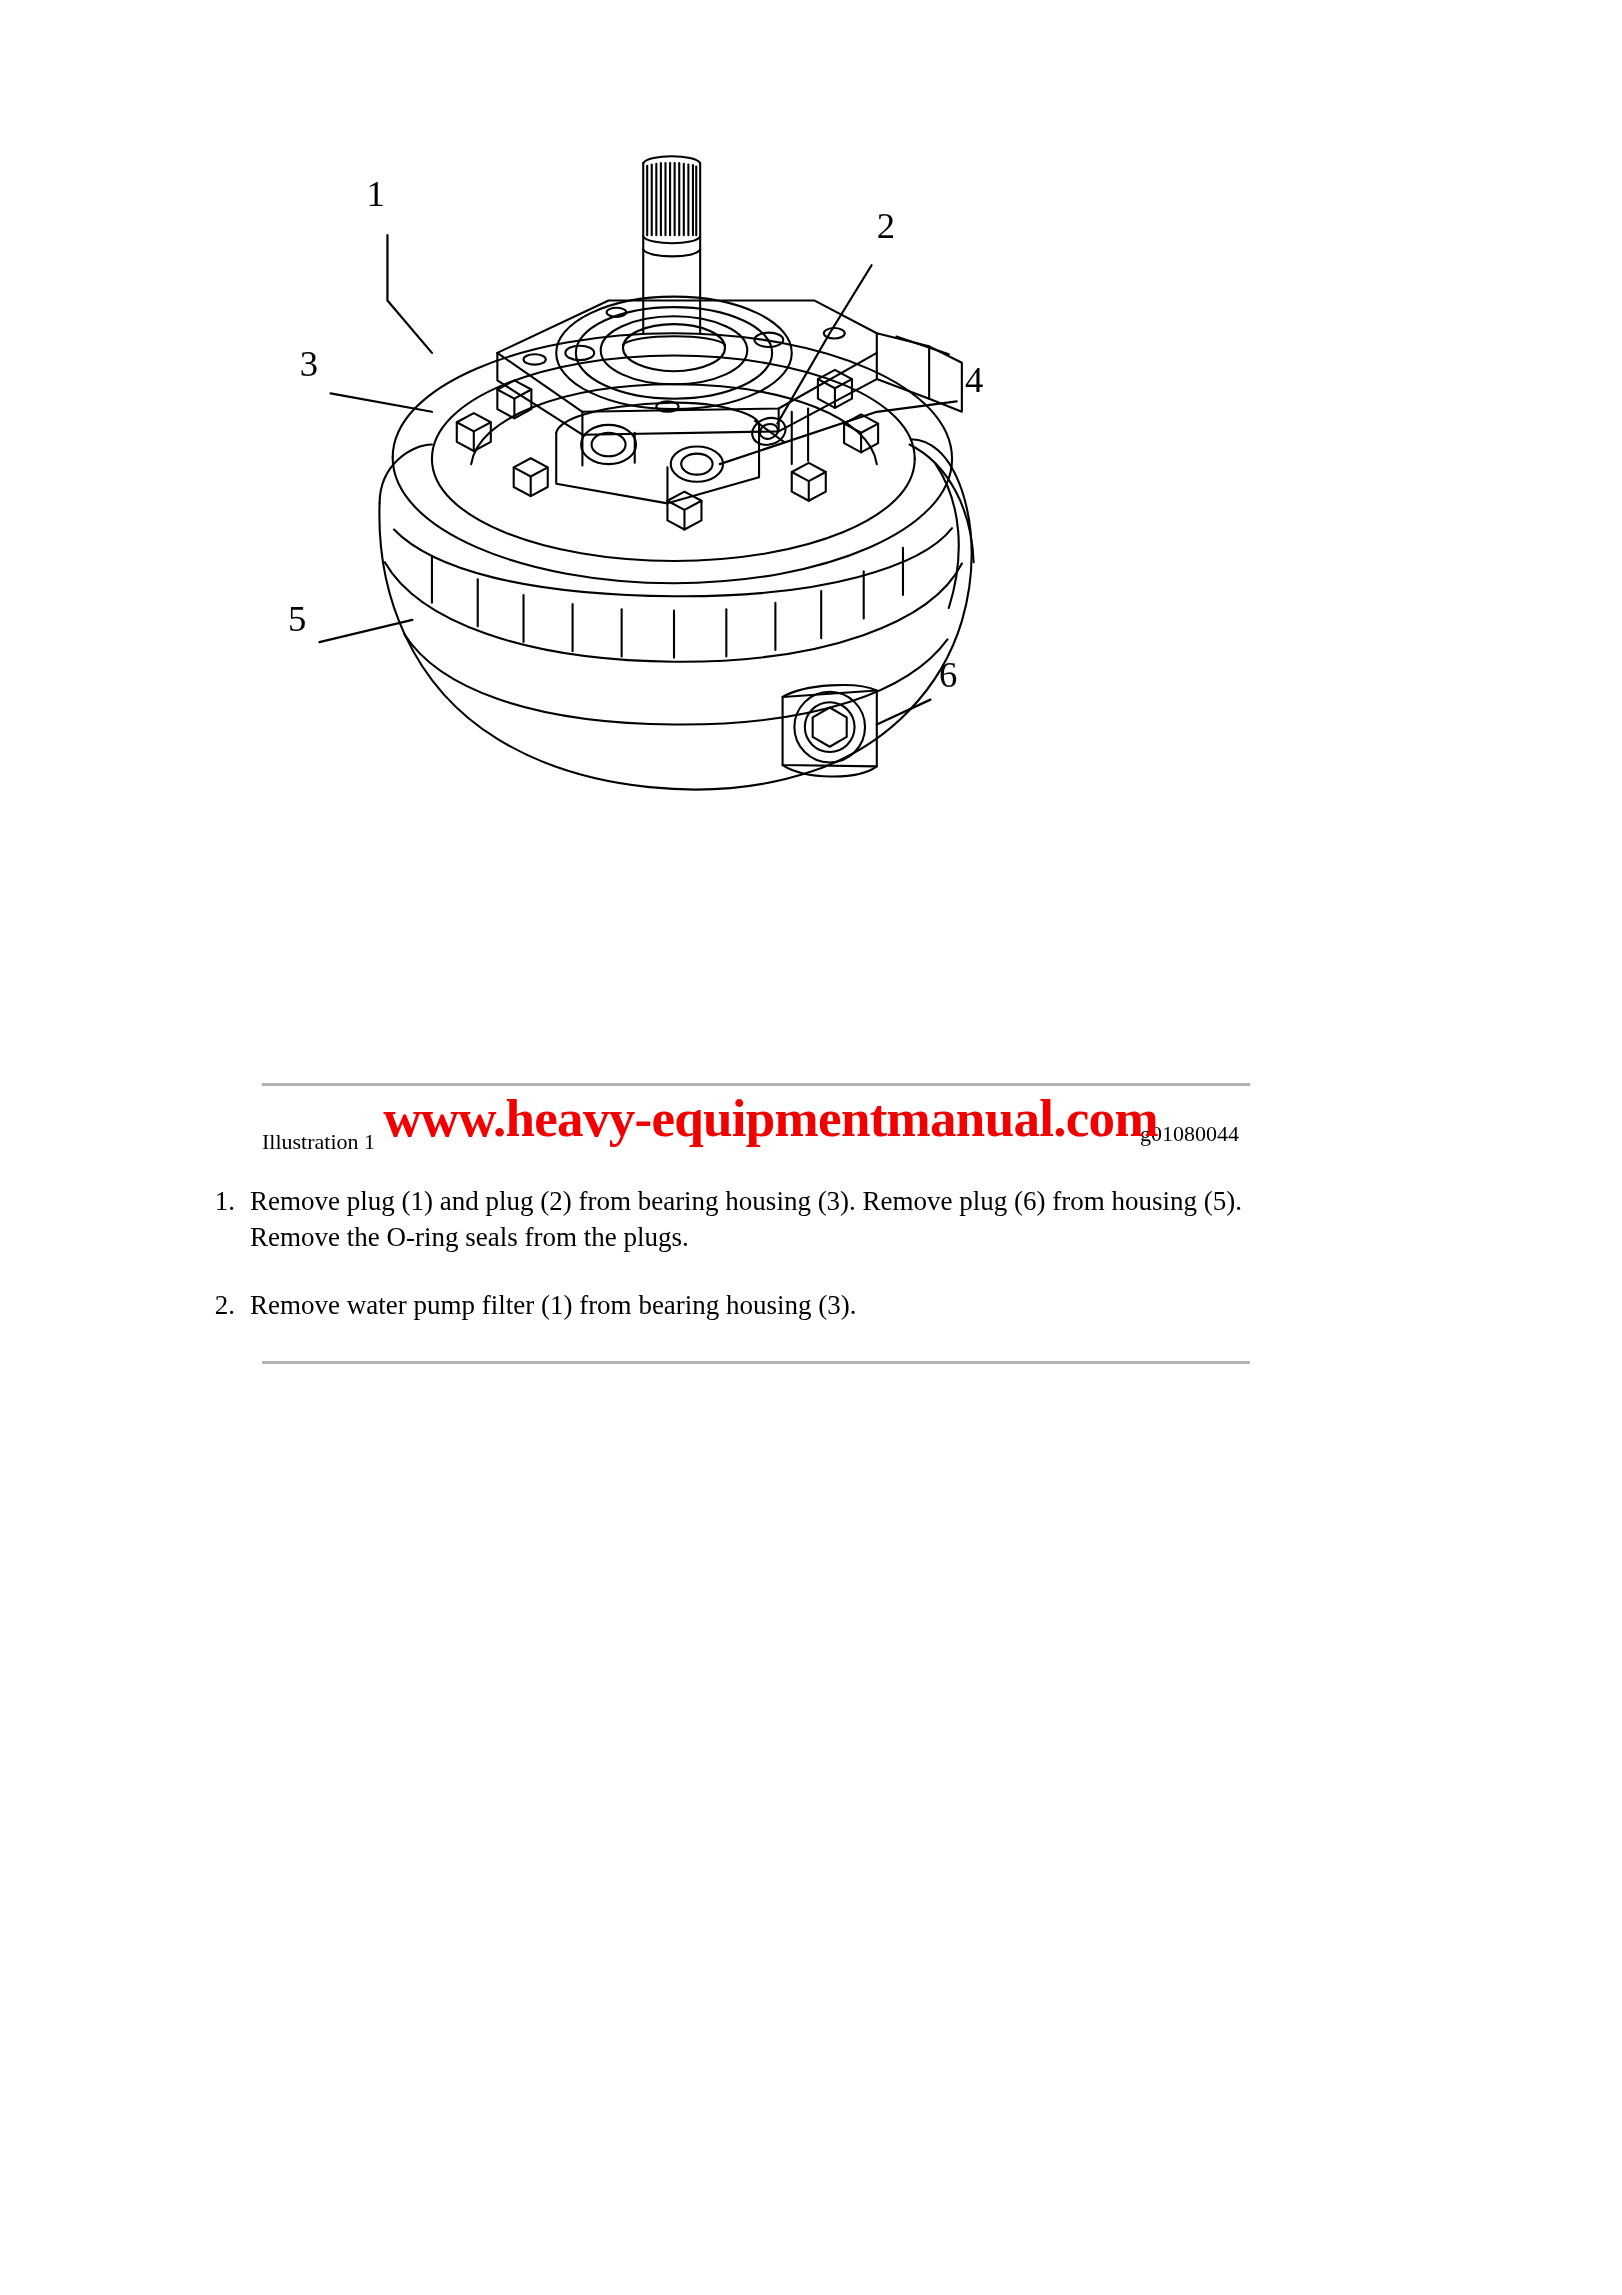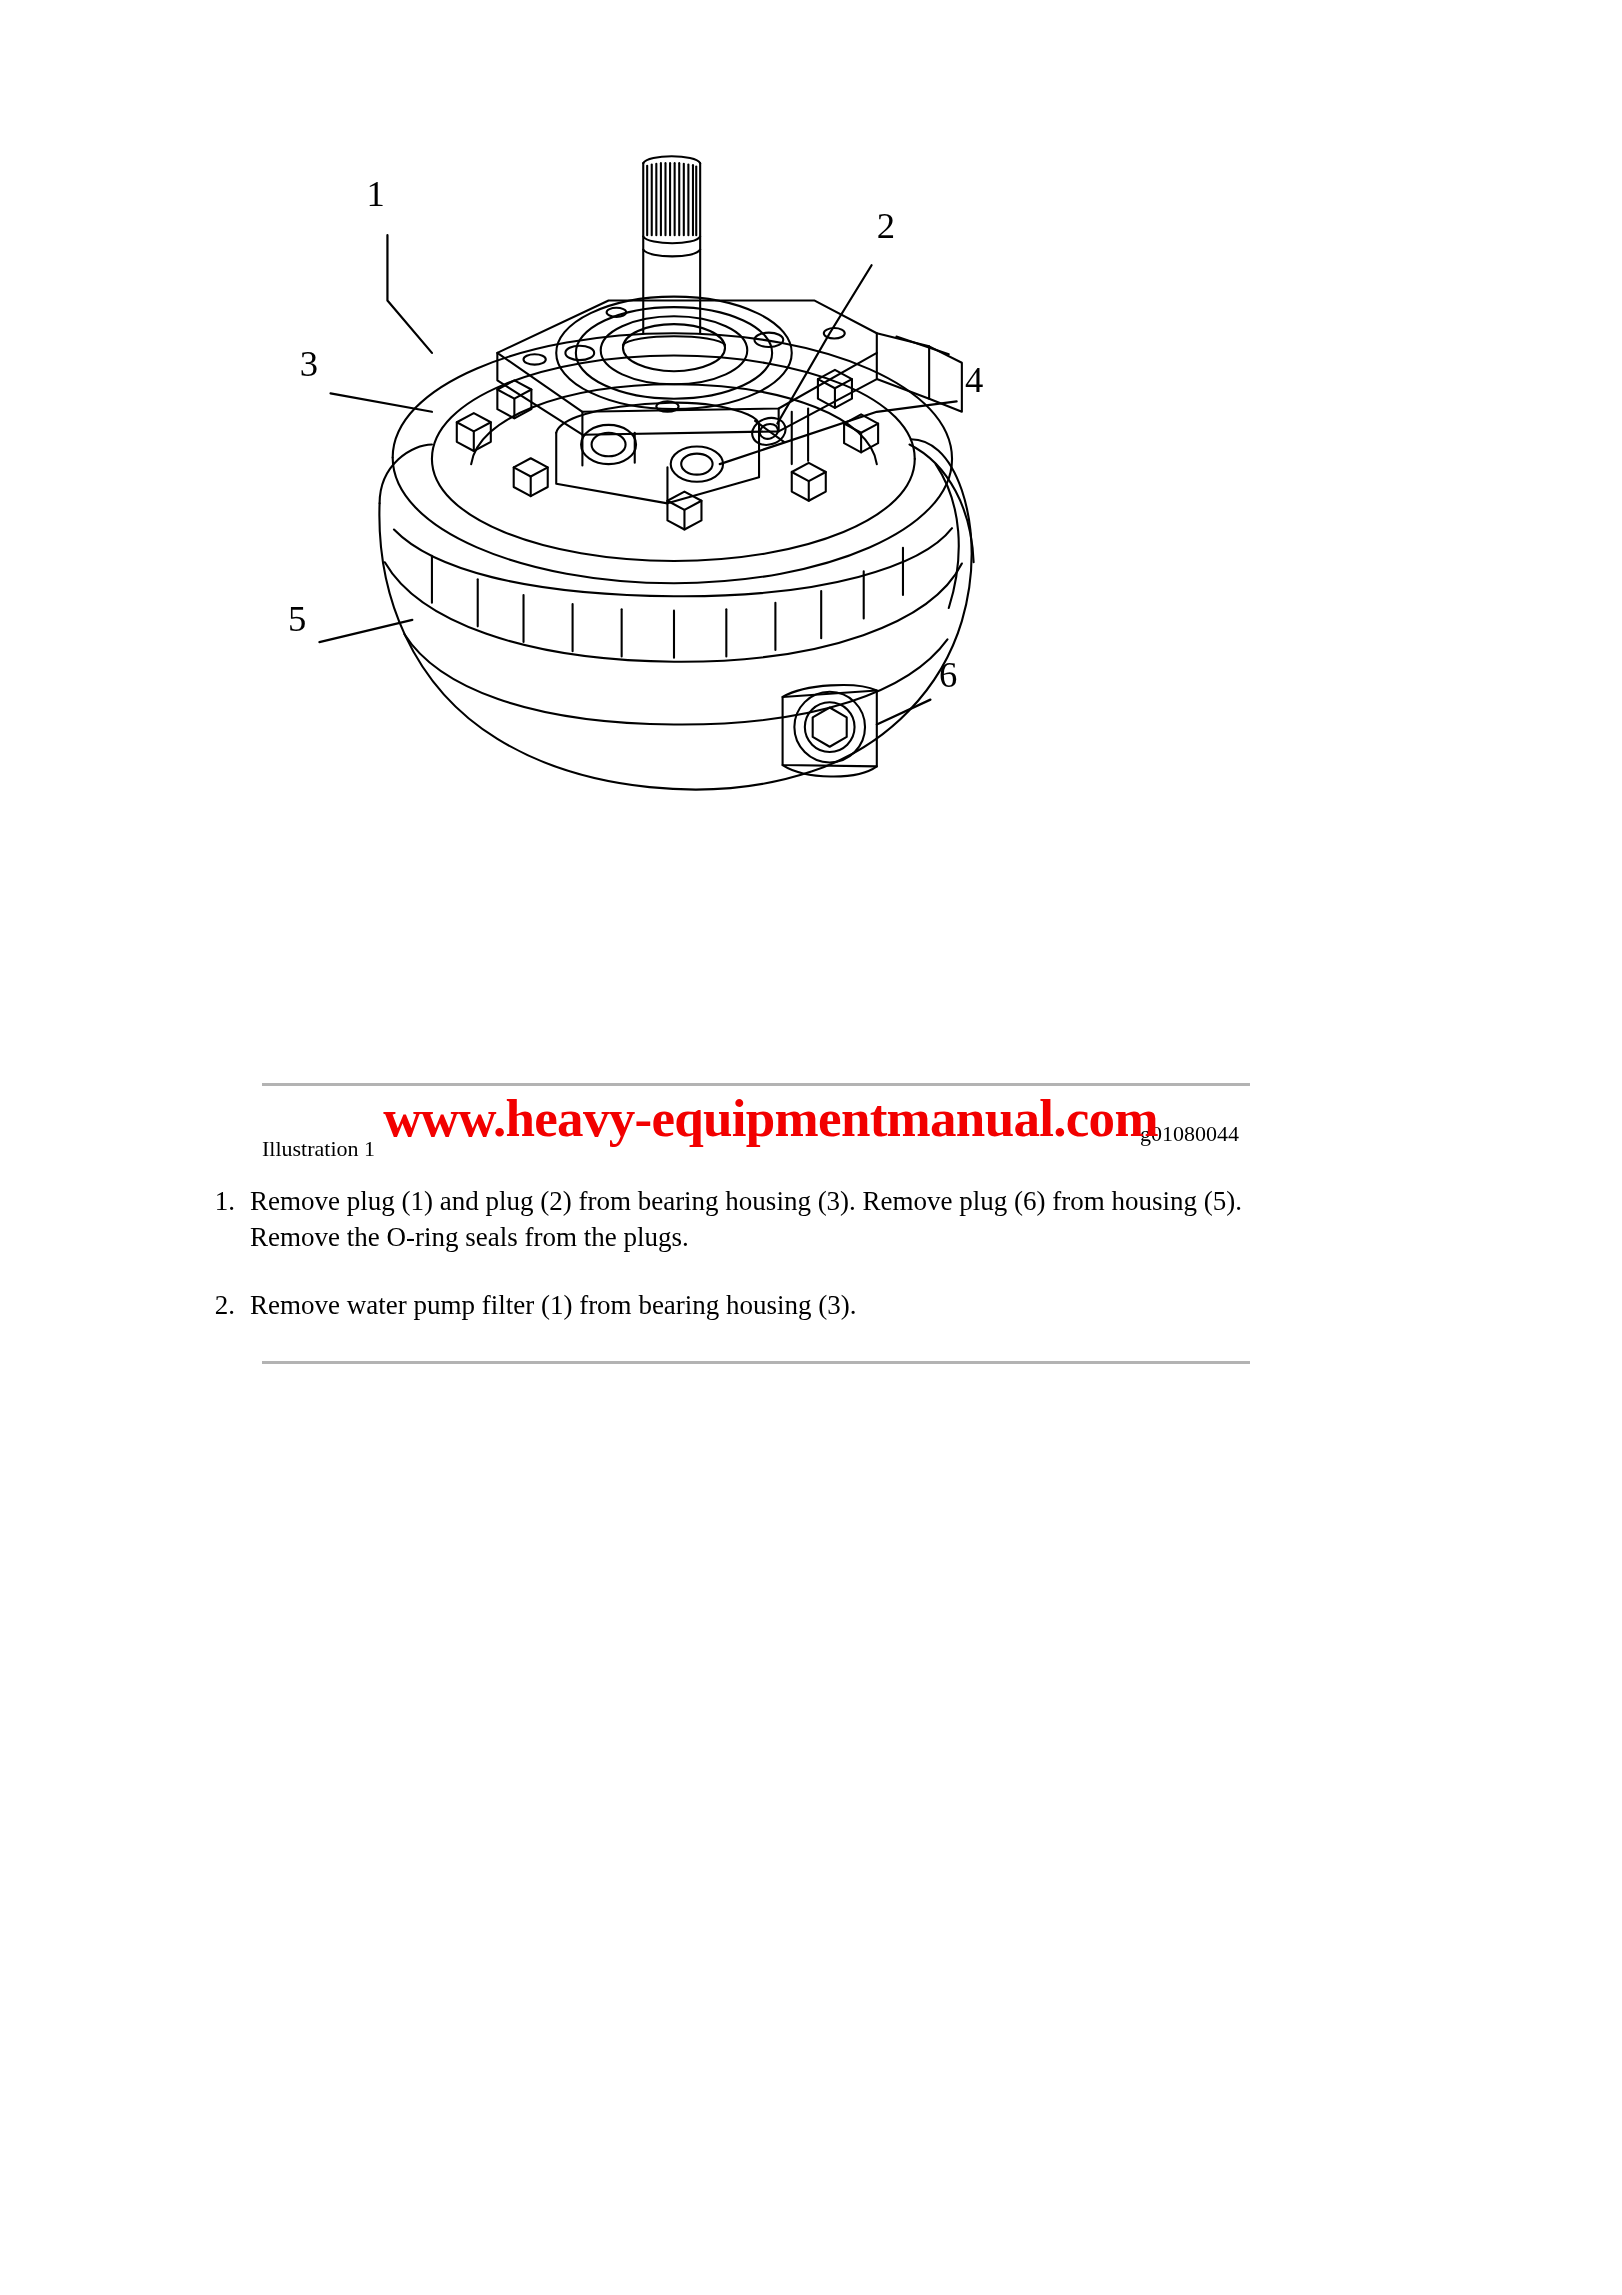--- a/index.html
+++ b/index.html
@@ -54,21 +54,21 @@
     left: 262px;
     top: 1119px;
     width: 988px;
     height: 30px;
     font-size: 22px;
     line-height: 30px;
   }
   .caption-label {
     position: absolute;
     left: 0;
-    top: 15px;
+    top: 8px;
   }
   .caption-id {
     position: absolute;
     right: 11px;
     top: 0;
     text-align: right;
   }
 
   
   .watermark {

